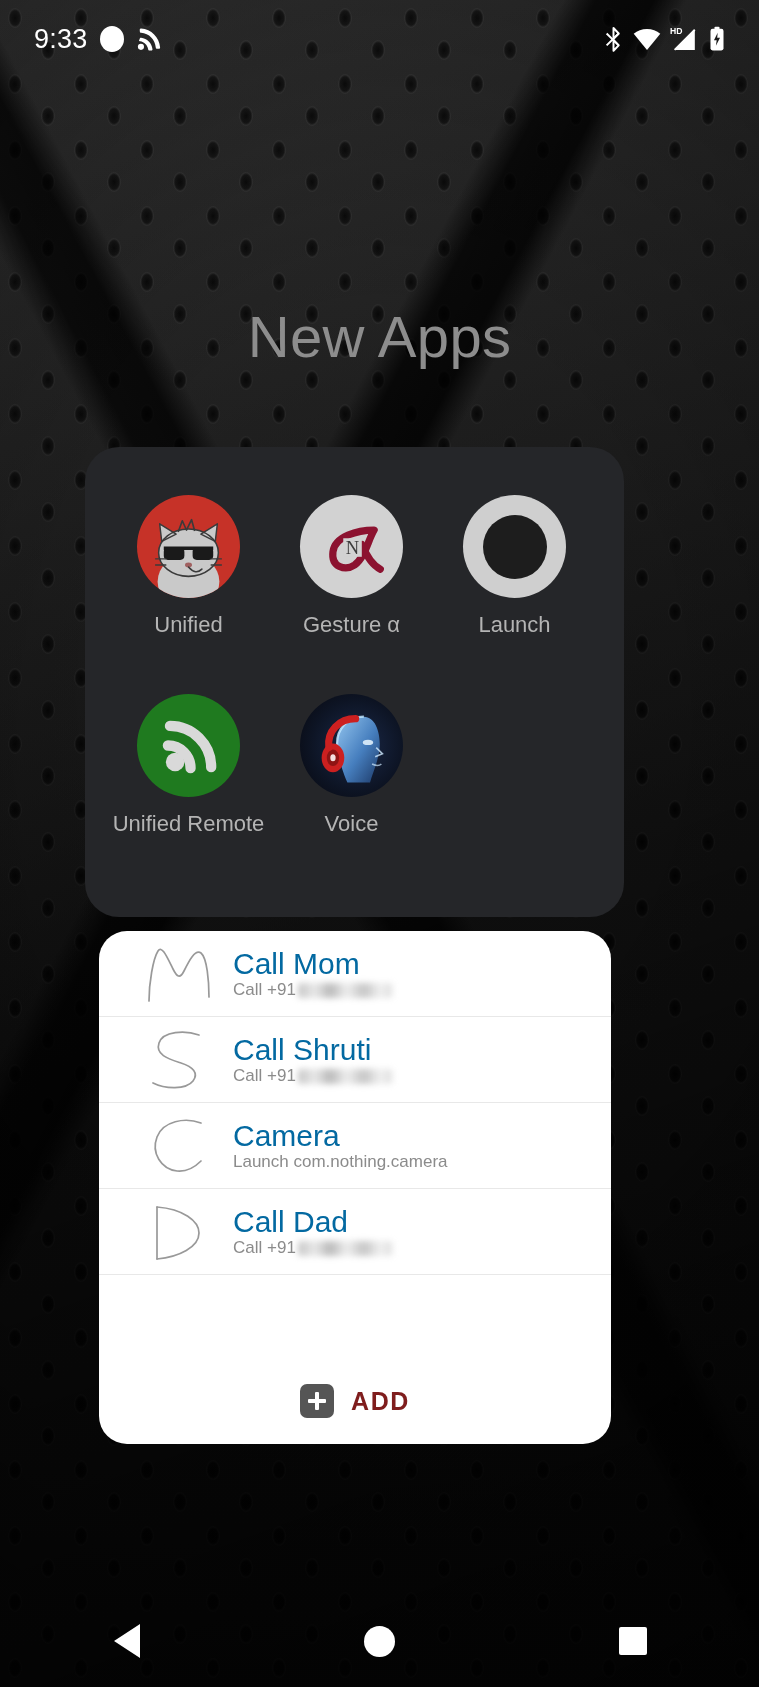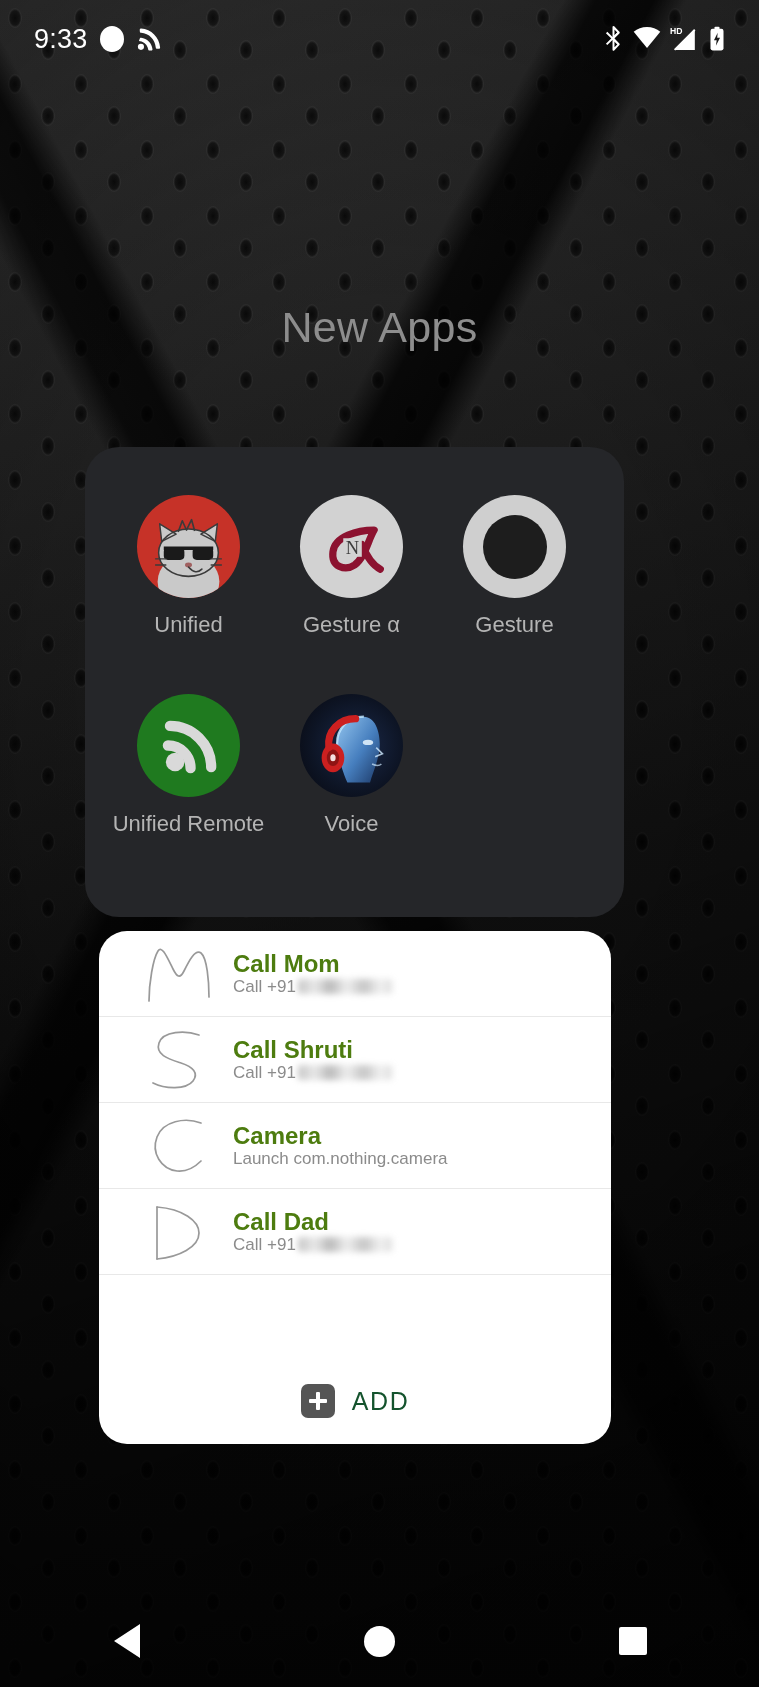--- a/index.html
+++ b/index.html
@@ -54,42 +54,42 @@
     position: absolute;
     top: 0; left: 0; right: 0;
     height: 78px;
     display: flex;
     align-items: center;
     justify-content: space-between;
     padding: 0 34px;
     z-index: 40;
   }
   .status-left { display: flex; align-items: center; gap: 13px; }
-  .status-right { display: flex; gap: 9px; }
+  .status-right { display: flex; align-items: center; gap: 9px; }
   .status-clock {
     color: #fff;
     font-size: 27px;
     font-weight: 500;
     letter-spacing: 0.2px;
   }
   .dot-icon {
     width: 24px; height: 26px;
     background: #fff;
     border-radius: 50%;
   }
   svg.sb { display: block; }
 
   
   .folder-title {
     position: absolute;
     top: 303px;
     left: 0; right: 0;
     text-align: center;
     color: #8d8d8d;
-    font-size: 43px;
+    font-size: 58px;
     font-weight: 400;
     letter-spacing: 0.3px;
     z-index: 5;
   }
 
   
   .folder-panel {
     position: absolute;
     left: 85px;
     top: 447px;
@@ -181,23 +181,23 @@
     justify-content: center;
   }
   .gesture-text {
     display: flex;
     flex-direction: column;
     justify-content: center;
     padding-left: 4px;
     min-width: 0;
   }
   .gesture-title {
-    color: #4d7c0f;
-    font-size: 24px;
-    font-weight: 700;
+    color: #0369a1;
+    font-size: 30px;
+    font-weight: 400;
     line-height: 1.12;
     white-space: nowrap;
   }
   .gesture-sub {
     color: #8b8b8b;
     font-size: 17px;
     line-height: 1.1;
     white-space: nowrap;
     display: flex;
     align-items: center;
@@ -233,24 +233,24 @@
   }
   .add-plus::before, .add-plus::after {
     content: "";
     position: absolute;
     background: #fff;
     border-radius: 1px;
   }
   .add-plus::before { left: 8px; right: 8px; top: 15px; height: 4px; }
   .add-plus::after  { top: 8px; bottom: 8px; left: 15px; width: 4px; }
   .add-label {
-    color: #14532d;
+    color: #7f1d1d;
     font-size: 25px;
     letter-spacing: 1.6px;
-    font-weight: 400;
+    font-weight: 700;
   }
 
   
   .nav-bar {
     position: absolute;
     left: 0; right: 0; bottom: 0;
     height: 92px;
     display: flex;
     align-items: center;
     justify-content: space-around;
@@ -363,21 +363,21 @@
 
             <rect x="42" y="42" width="18" height="18" fill="#d2d2d2"></rect>
             <text x="51" y="57" text-anchor="middle" font-family="Liberation Serif, serif" font-size="18" fill="#3c3c3c">N</text>
           </svg>
         </div>
         <div class="app-label">Gesture α</div>
       </div>
 
       <div class="app-cell">
         <div class="app-icon ic-gesture"></div>
-        <div class="app-label">Gesture</div>
+        <div class="app-label">Launch</div>
       </div>
 
     </div>
 
     <div class="app-row">
 
       <div class="app-cell">
         <div class="app-icon ic-unified">
           <svg width="103" height="103" viewBox="0 0 100 100">
             <circle cx="37" cy="66" r="9" fill="#d9d9d9"></circle>

